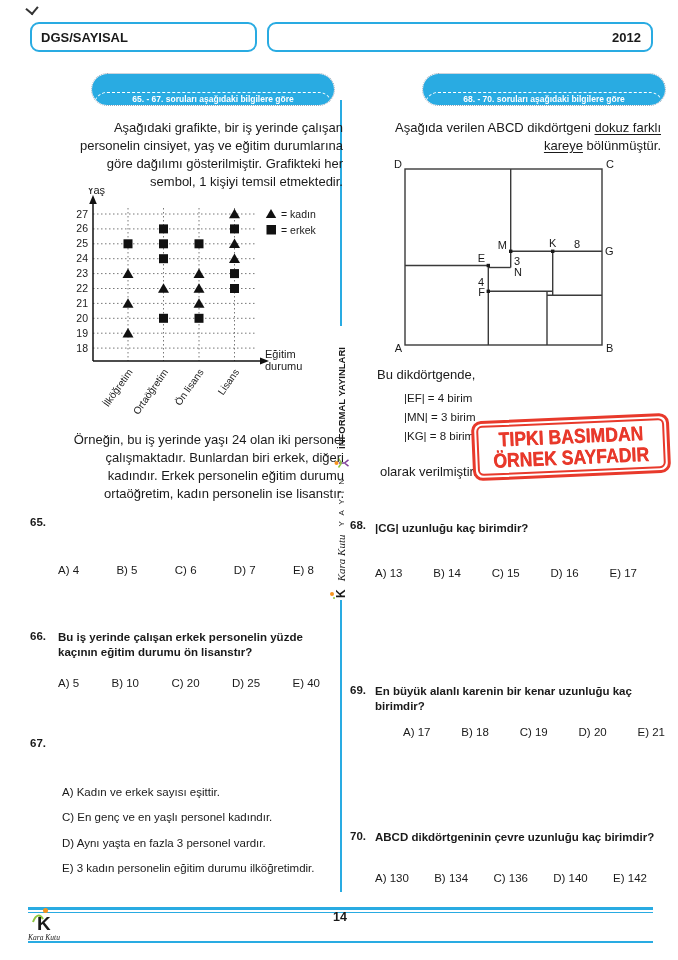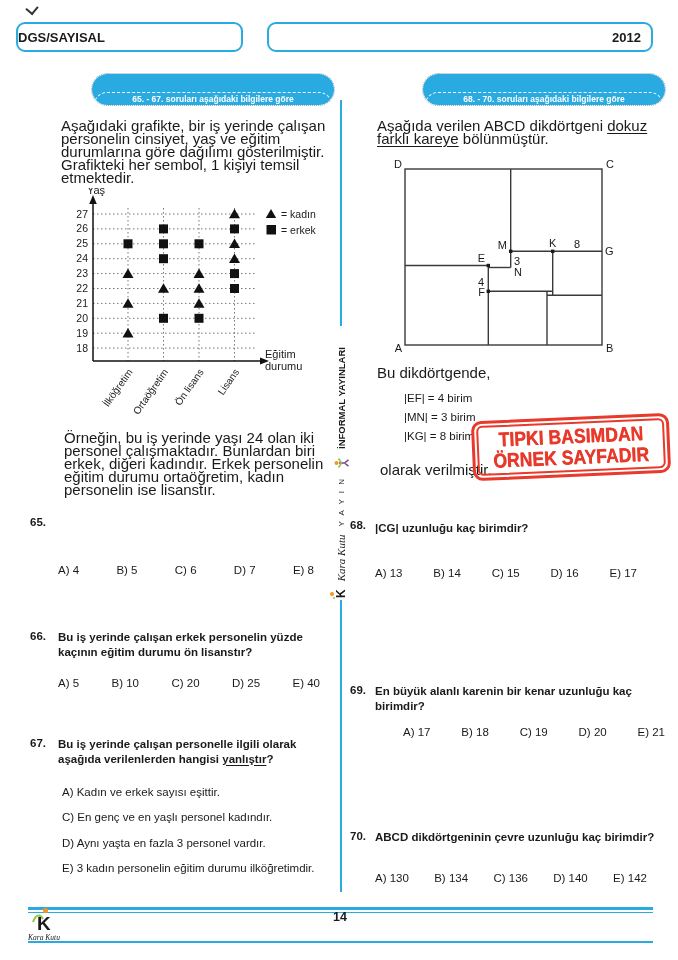--- a/index.html
+++ b/index.html
@@ -4,21 +4,21 @@
 <style>
   html,body{margin:0;padding:0;background:#fff;}
   .page{position:relative;width:678px;height:960px;background:#ffffff;overflow:hidden;
         font-family:"Liberation Sans", sans-serif;color:#1a1a1a;}
   
   .corner-mark{position:absolute;left:27px;top:4px;width:8px;height:7px;
     border-left:2px solid #333;border-bottom:2px solid #333;transform:rotate(-50deg);}
   
   .hbox{position:absolute;top:22px;height:30px;border:2px solid #29abe2;border-radius:9px;
         box-sizing:border-box;display:flex;align-items:center;font-weight:bold;font-size:13px;}
-  .hbox-left{left:16px;width:227px;}
+  .hbox-left{left:30px;width:227px;padding-left:9px;}
   .hbox-right{left:267px;width:386px;justify-content:flex-end;padding-right:10px;}
   
   .pill{position:absolute;top:74px;width:242px;height:31px;background:#29abe2;border-radius:16px;
         box-sizing:border-box;outline:1px dotted #9ab;display:flex;align-items:center;justify-content:center;}
   .pill-left{left:92px;}
   .pill-right{left:423px;}
   .pill-inner{width:calc(100% - 6px);height:calc(100% - 6px);border:1px dashed #fff;border-radius:13px;
         display:flex;flex-direction:column;align-items:center;justify-content:center;
         color:#fff;font-weight:bold;font-size:8.5px;line-height:1.3;text-align:center;margin-top:32px;}
   
@@ -28,21 +28,21 @@
   .brand-strip{position:absolute;left:327px;top:333px;width:28px;height:265px;}
   .brand-inner{position:absolute;left:0;top:265px;width:265px;height:28px;
     transform:rotate(-90deg);transform-origin:0 0;display:flex;align-items:center;gap:8px;}
   .brand-k{font-weight:bold;font-size:12px;position:relative;}
   .brand-k::before{content:"";position:absolute;left:2px;top:-4px;width:4px;height:4px;border-radius:50%;
     background:#f7941d;box-shadow:-4px 2px 0 -1px #8dc63f;}
   .brand-script{font-family:"Liberation Serif", serif;font-style:italic;font-size:11px;white-space:nowrap;}
   .brand-yayin{font-size:8px;letter-spacing:2px;white-space:nowrap;}
   .brand-informal{font-weight:bold;font-size:9.5px;white-space:nowrap;}
   
-  .para{position:absolute;font-size:15px;line-height:13px;}
+  .para{position:absolute;font-size:13px;line-height:18px;text-align:right;}
   .q-num{position:absolute;font-weight:bold;font-size:11.5px;}
   .q-text{position:absolute;font-weight:bold;font-size:11.5px;line-height:14.6px;}
   .opts-row{position:absolute;display:flex;justify-content:space-between;font-size:11.5px;}
   .opts-list{position:absolute;font-size:11.5px;line-height:25.3px;white-space:nowrap;}
   .opts-list div{height:25.3px;}
   u{text-underline-offset:2px;}
   
   .measures{position:absolute;left:404px;top:389px;font-size:11.5px;line-height:19px;}
   
   .stamp{position:absolute;left:472px;top:417px;width:198px;height:60px;transform:rotate(-2.5deg);
@@ -187,21 +187,20 @@
   <div class="q-text" style="left:58px;top:630px;width:278px;">Bu iş yerinde çalışan erkek personelin yüzde kaçının eğitim durumu ön lisanstır?</div>
   <div class="opts-row" style="left:58px;top:677px;width:262px;">
     <span>A)  5</span>
     <span>B)  10</span>
     <span>C)  20</span>
     <span>D)  25</span>
     <span>E)  40</span>
   </div>
 
   <span class="q-num" style="left:30px;top:737px;">67.</span>
-  <div class="q-text" style="left:58px;top:737px;width:278px;"><span>Bu iş yerinde çalışan personelle ilgili olarak aşağıda verilenlerden hangisi </span><u>yanlıştır</u><span>?</span></div>
   <div class="opts-list" style="left:62px;top:780px;">
     <div>A)  Kadın ve erkek sayısı eşittir.</div>
     <div>C)  En genç ve en yaşlı personel kadındır.</div>
     <div>D)  Aynı yaşta en fazla 3 personel vardır.</div>
     <div>E)  3 kadın personelin eğitim durumu ilköğretimdir.</div>
   </div>
 
   <div class="para" style="left:377px;top:119px;width:284px;"><span>Aşağıda verilen ABCD dikdörtgeni </span><u>dokuz farklı kareye</u><span> bölünmüştür.</span></div>
 
   <svg style="position:absolute;left:375px;top:158px;" width="290" height="200" viewBox="0 0 290 200">

